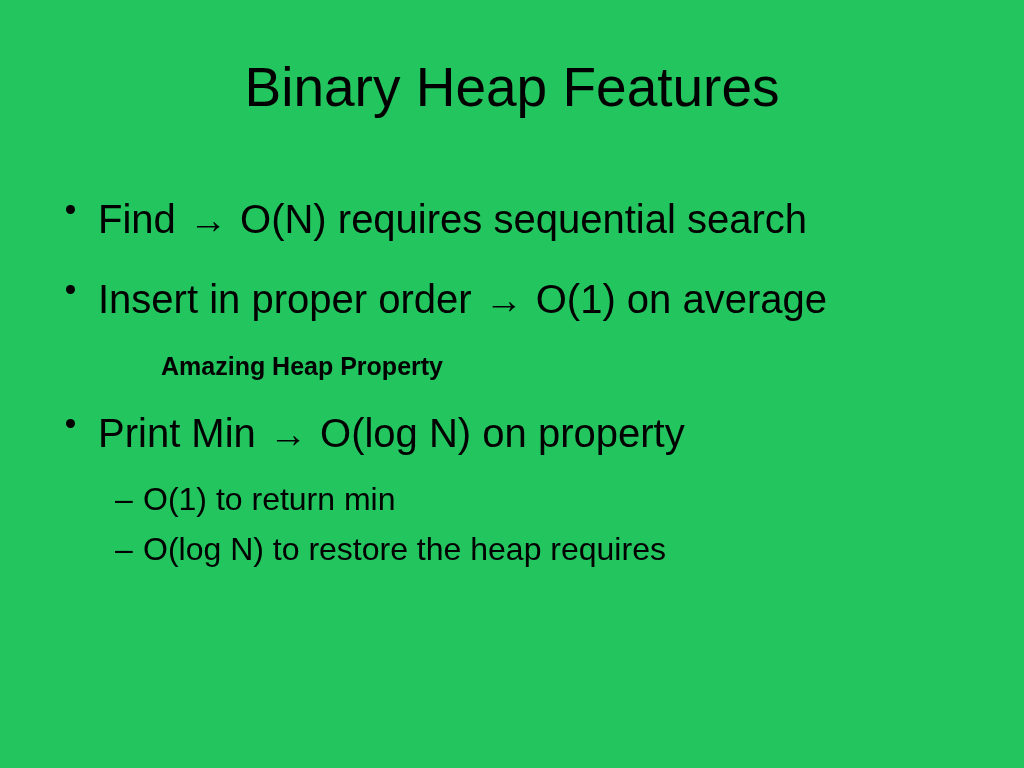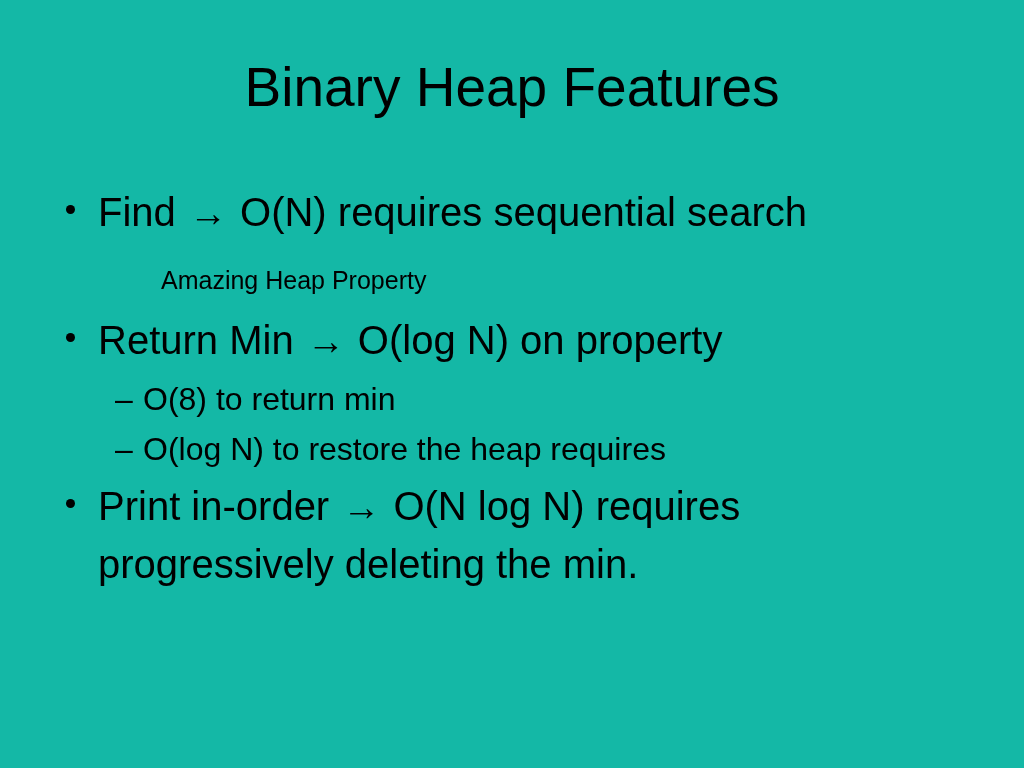--- a/index.html
+++ b/index.html
@@ -14,21 +14,21 @@
     overflow: hidden;
     font-family: "Liberation Sans", "DejaVu Sans", sans-serif;
     color: #000000;
     -webkit-font-smoothing: antialiased;
   }
 
   .slide {
     position: relative;
     width: 1024px;
     height: 768px;
-    background: #14b8a6;
+    background: #22c55e;
   }
 
   
   .slide-title {
     position: absolute;
     left: 0;
     top: 55px;
     width: 1024px;
     text-align: center;
     font-size: 55px;
@@ -43,21 +43,21 @@
     position: absolute;
     left: 60px;
     top: 184px;
     width: 900px;
   }
 
   .bullet-row {
     display: flex;
     align-items: flex-start;
     font-size: 40px;
-    line-height: 57px;
+    line-height: 71px;
     font-weight: 400;
   }
 
   .bullet-row .marker {
     flex: 0 0 auto;
     width: 38px;
     text-align: left;
     font-size: 40px;
     line-height: 57px;
   }
@@ -83,21 +83,21 @@
     font-weight: 600;
     padding: 0 2px;
     letter-spacing: 0;
   }
 
   
   .plain-line {
     padding-left: 101px;
     font-size: 25px;
     line-height: 48px;
-    font-weight: 400;
+    font-weight: 700;
   }
 
   
   .sub-row {
     display: flex;
     align-items: flex-start;
     font-size: 32px;
     line-height: 50px;
     padding-left: 55px;
     font-weight: 400;
@@ -129,49 +129,49 @@
 
     <div class="bullet-row">
       <span class="marker"><span class="dot"></span></span>
       <span class="btext">
         <span>Find </span><span class="arrow">→</span><span> O(N) requires sequential search</span>
       </span>
     </div>
 
     <div class="spacer-1"></div>
 
+    <div class="bullet-row">
+      <span class="marker"><span class="dot"></span></span>
+      <span class="btext">
+        <span>Insert in proper order </span><span class="arrow">→</span><span> O(1) on average</span>
+      </span>
+    </div>
 
     <div class="spacer-2"></div>
 
     <div class="plain-line">Amazing Heap Property</div>
 
     <div class="spacer-3"></div>
 
     <div class="bullet-row">
       <span class="marker"><span class="dot"></span></span>
       <span class="btext">
-        <span>Return Min </span><span class="arrow">→</span><span> O(log N) on property</span>
+        <span>Print Min </span><span class="arrow">→</span><span> O(log N) on property</span>
       </span>
     </div>
 
     <div class="spacer-4"></div>
 
     <div class="sub-row">
       <span class="marker">–</span>
-      <span class="btext">O(8) to return min</span>
+      <span class="btext">O(1) to return min</span>
     </div>
 
     <div class="sub-row">
       <span class="marker">–</span>
       <span class="btext">O(log N) to restore the heap requires</span>
     </div>
 
     <div class="spacer-4"></div>
 
-    <div class="bullet-row">
-      <span class="marker"><span class="dot"></span></span>
-      <span class="btext">
-        <span>Print in-order </span><span class="arrow">→</span><span> O(N log N) requires progressively deleting the min.</span>
-      </span>
-    </div>
 
   </div>
 </div>
 
 </body></html>

